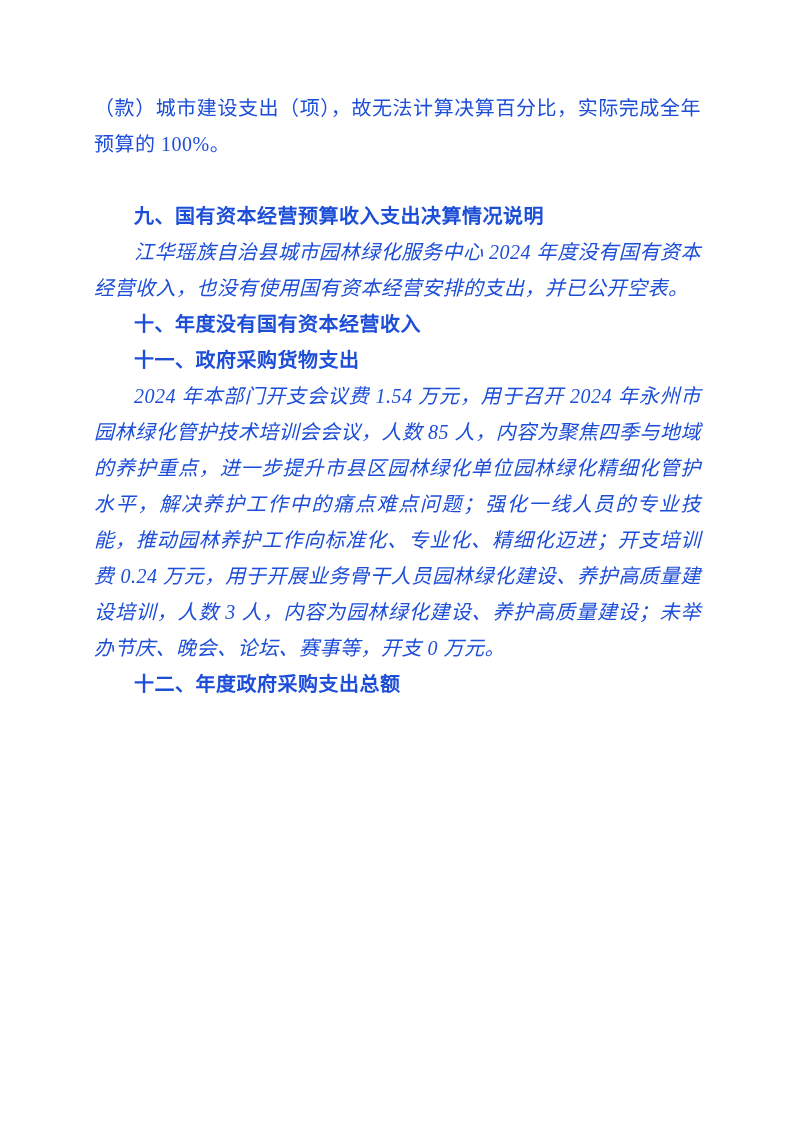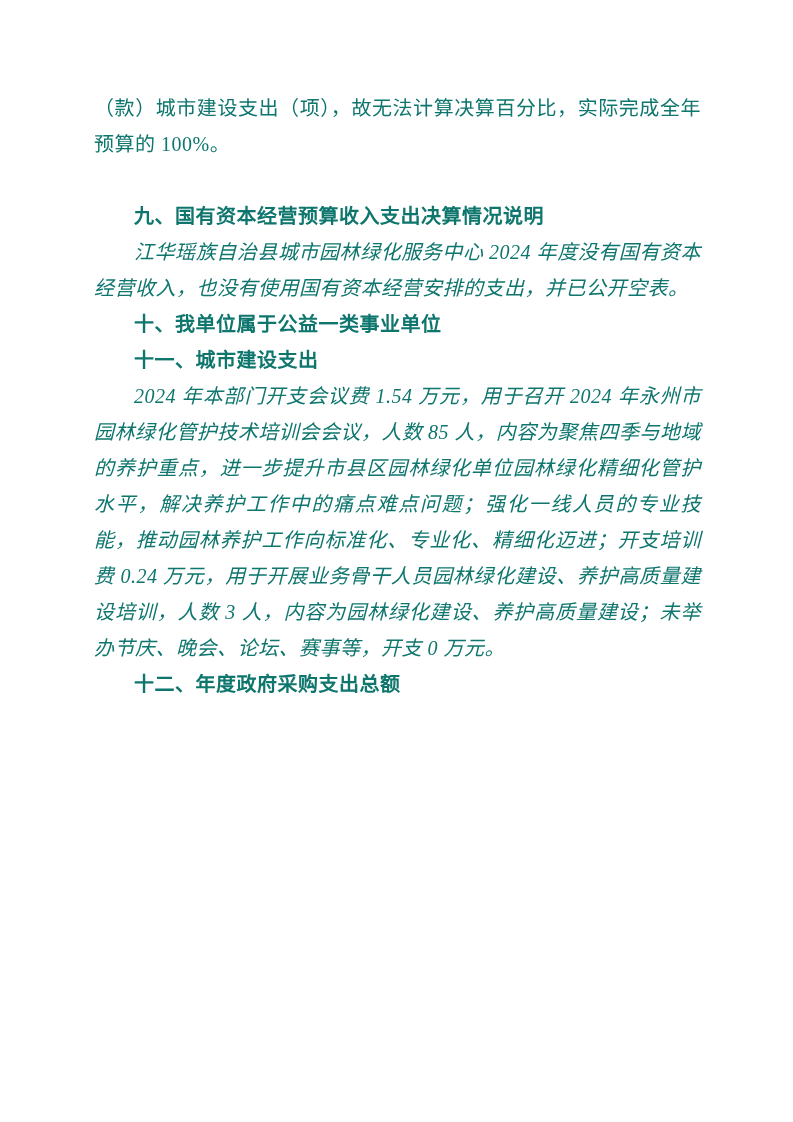--- a/index.html
+++ b/index.html
@@ -12,21 +12,21 @@
       position: relative;
       width: 793px;
       height: 1122px;
       margin: 0 auto;
       background: #ffffff;
       box-sizing: border-box;
       padding: 90px 92px 0 94px;
       overflow: hidden;
       font-family: "Liberation Serif", "DejaVu Serif", serif;
       font-size: 20px;
-      color: #0f766e;
+      color: #1d4ed8;
     }
     .para {
       margin: 0;
       line-height: 36px;
       text-align: justify;
       text-justify: inter-ideograph;
       letter-spacing: 0.5px;
       word-break: break-all;
     }
     .para.indent {
@@ -52,23 +52,23 @@
 <main class="page">
 
   <p class="para">（款）城市建设支出（项），故无法计算决算百分比，实际完成全年预算的 100%。</p>
 
   <div class="blank-line"></div>
 
   <h2 class="heading">九、国有资本经营预算收入支出决算情况说明</h2>
 
   <p class="para indent">江华瑶族自治县城市园林绿化服务中心 2024 年度没有国有资本经营收入，也没有使用国有资本经营安排的支出，并已公开空表。</p>
 
-  <h2 class="heading">十、我单位属于公益一类事业单位</h2>
+  <h2 class="heading">十、年度没有国有资本经营收入</h2>
 
 
-  <h2 class="heading">十一、城市建设支出</h2>
+  <h2 class="heading">十一、政府采购货物支出</h2>
 
   <p class="para indent">2024 年本部门开支会议费 1.54 万元，用于召开 2024 年永州市园林绿化管护技术培训会会议，人数 85 人，内容为聚焦四季与地域的养护重点，进一步提升市县区园林绿化单位园林绿化精细化管护水平，解决养护工作中的痛点难点问题；强化一线人员的专业技能，推动园林养护工作向标准化、专业化、精细化迈进；开支培训费 0.24 万元，用于开展业务骨干人员园林绿化建设、养护高质量建设培训，人数 3 人，内容为园林绿化建设、养护高质量建设；未举办节庆、晚会、论坛、赛事等，开支 0 万元。</p>
 
   <h2 class="heading">十二、年度政府采购支出总额</h2>
 
 
 </main>
 
 </body></html>

